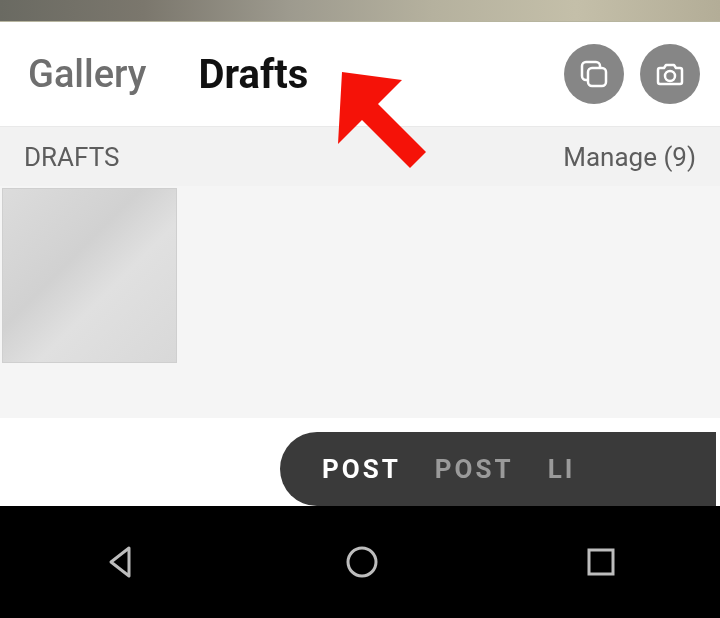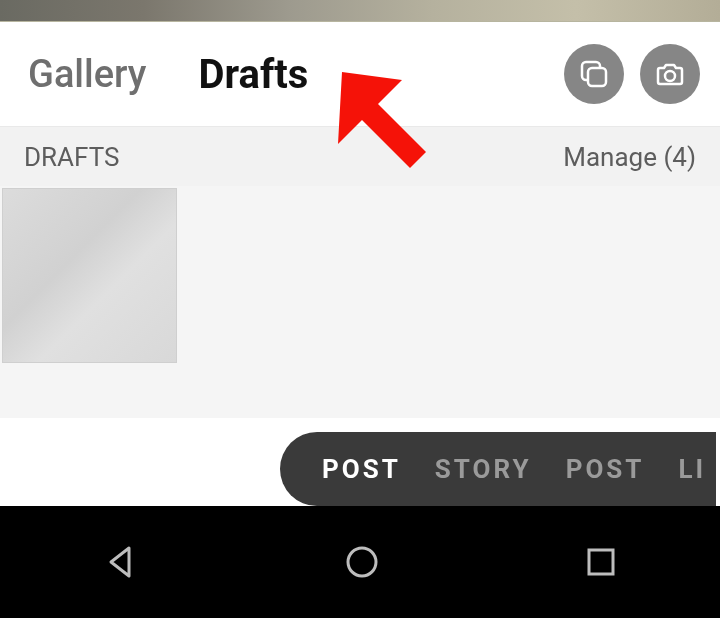--- a/index.html
+++ b/index.html
@@ -59,30 +59,29 @@
         <svg width="32" height="32" viewBox="0 0 32 32">
           <path d="M6 10 h4 l2 -3 h8 l2 3 h4 a2 2 0 0 1 2 2 v12 a2 2 0 0 1 -2 2 H6 a2 2 0 0 1 -2 -2 V12 a2 2 0 0 1 2 -2 z" fill="none" stroke="#fff" stroke-width="2.5" stroke-linejoin="round"></path>
           <circle cx="16" cy="18" r="5" fill="none" stroke="#fff" stroke-width="2.5"></circle>
         </svg>
       </span>
     </div>
   </div>
 
   <div class="section-header">
     <span>DRAFTS</span>
-    <span>Manage (4)</span>
+    <span>Manage (9)</span>
   </div>
 
   <div class="drafts-area">
     <div class="draft-thumb"></div>
   </div>
 
   <div class="mode-pill">
     <span class="mode-item active">POST</span>
-    <span class="mode-item">STORY</span>
     <span class="mode-item">POST</span>
     <span class="mode-item">LI</span>
   </div>
 
   <div class="navbar">
     <span>
       <svg width="40" height="40" viewBox="0 0 40 40">
           <path d="M28 6 L10 20 L28 34 Z" fill="none" stroke="#bdbdbd" stroke-width="3" stroke-linejoin="round"></path>
         </svg>
     </span>

